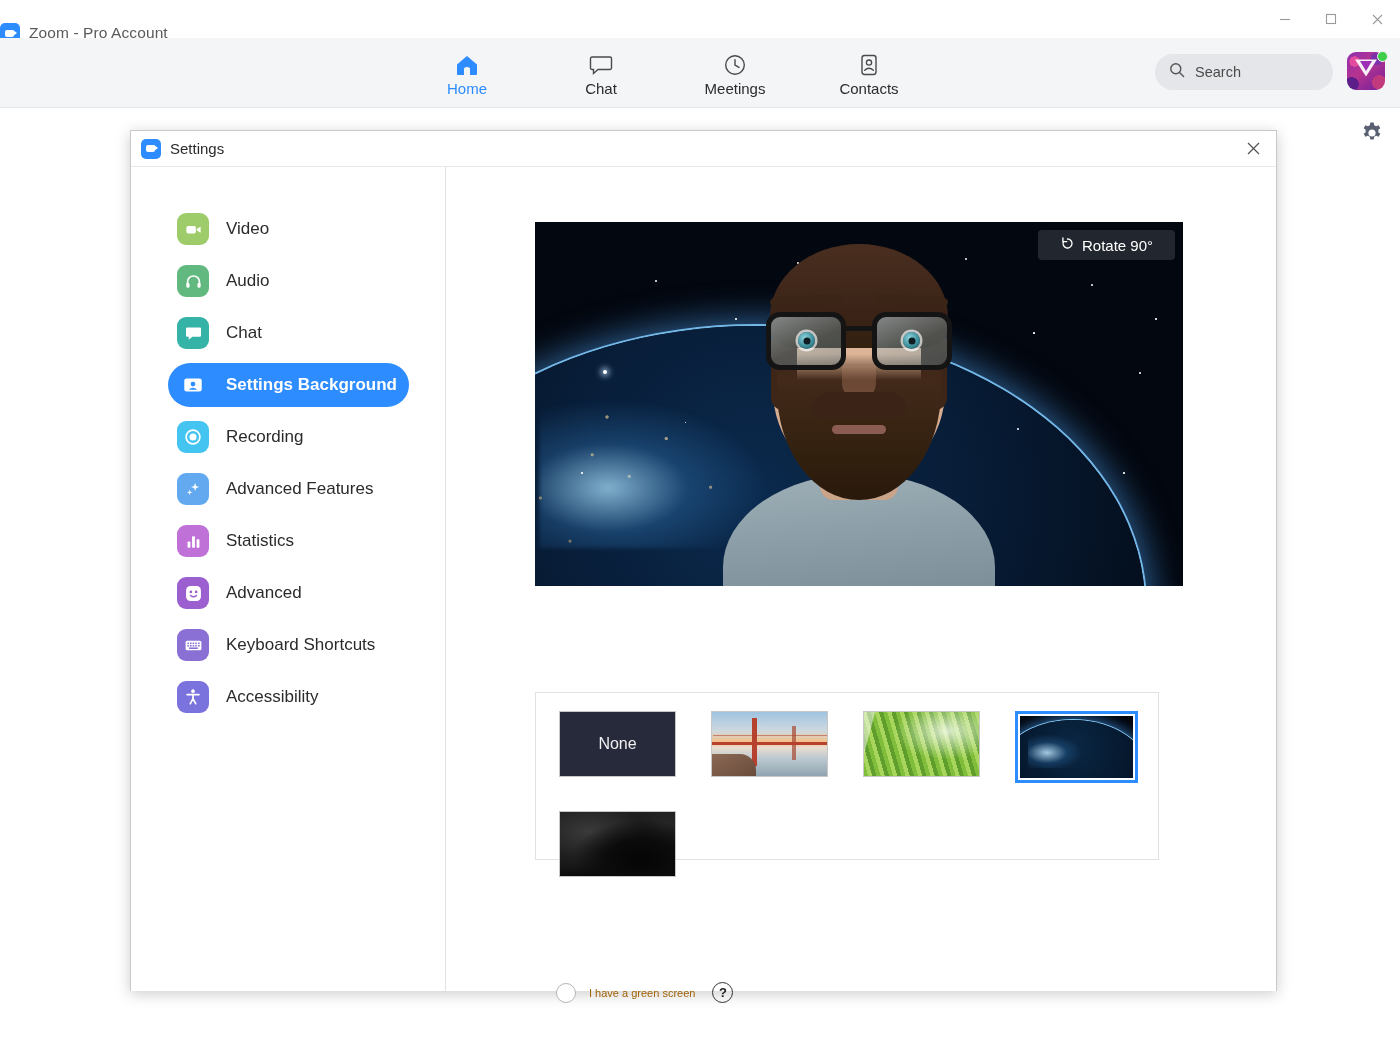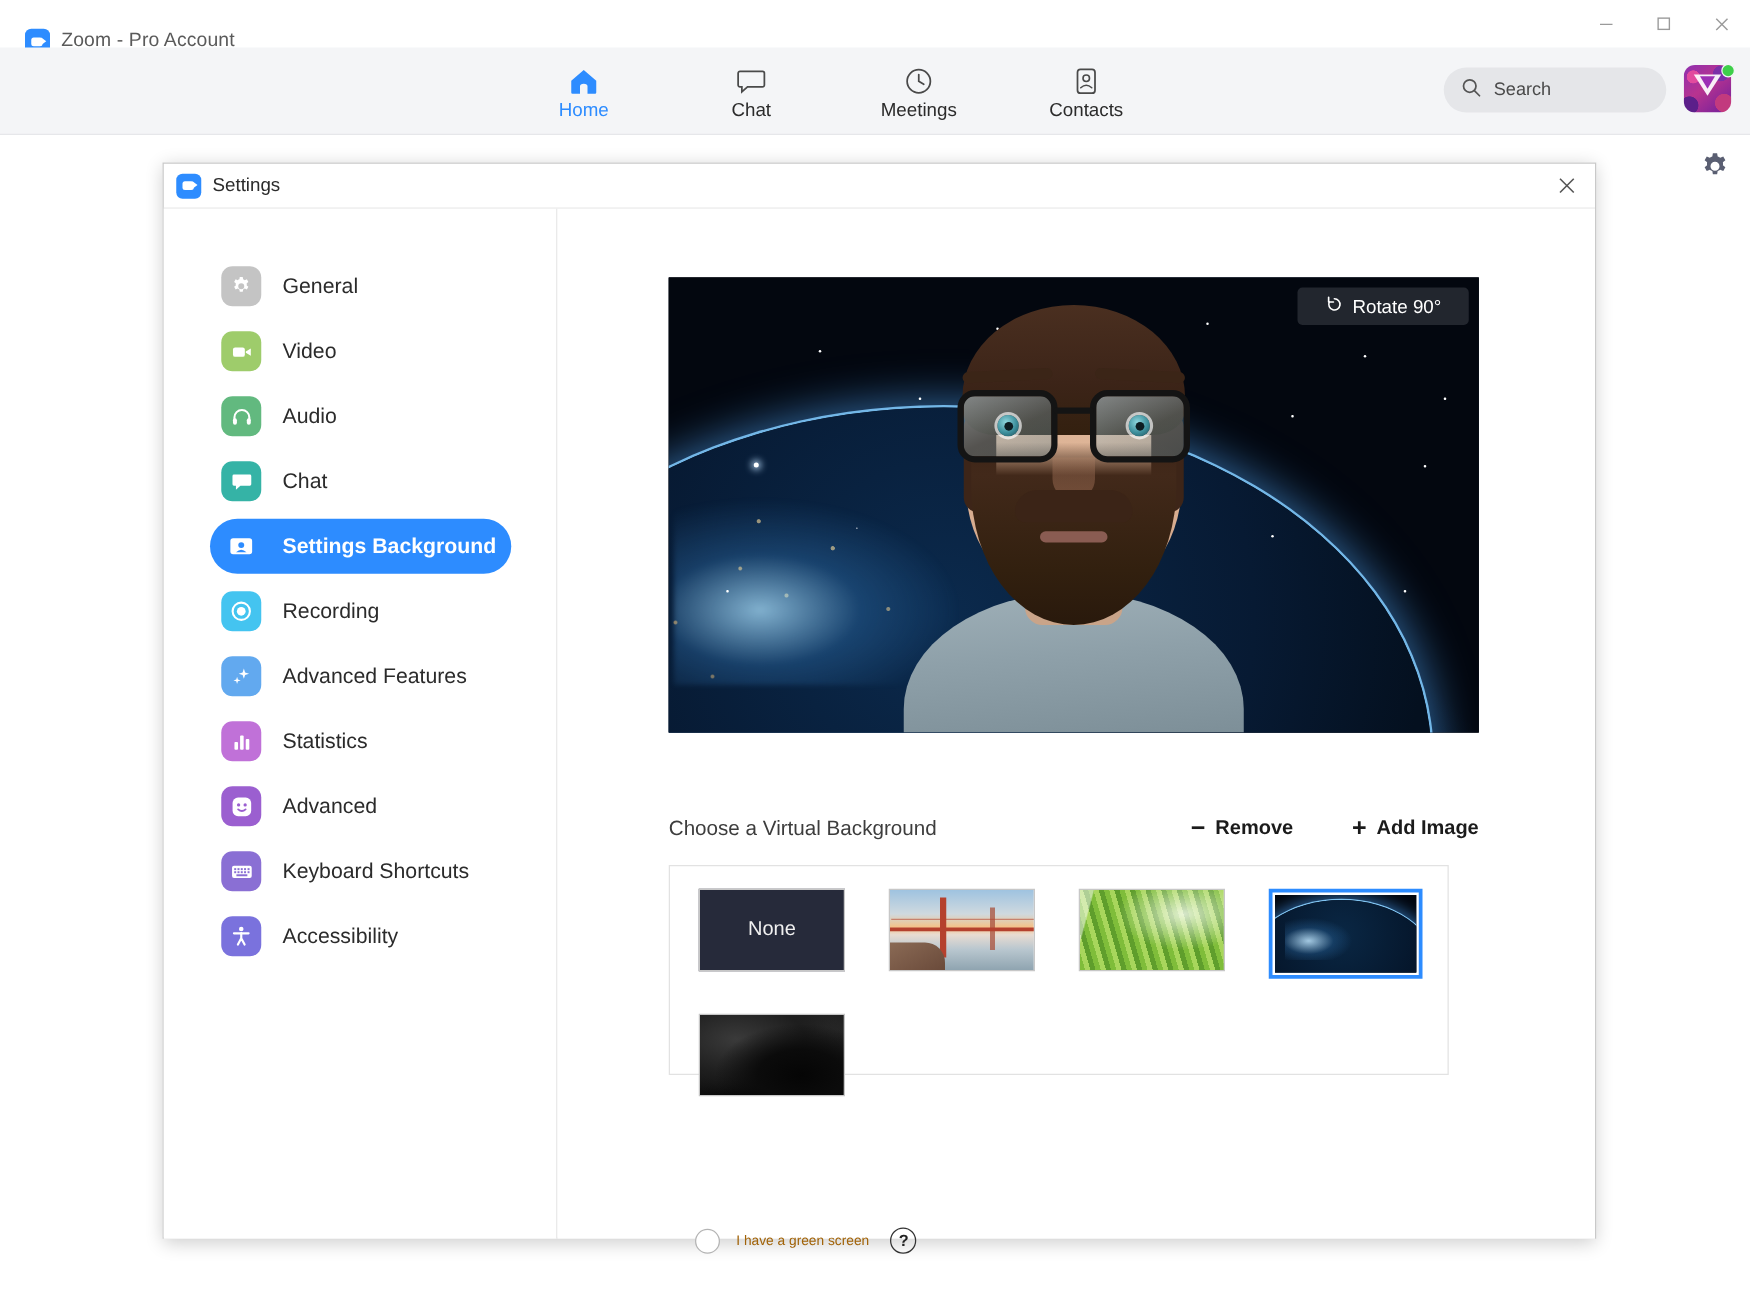--- a/index.html
+++ b/index.html
@@ -10,21 +10,21 @@
     font-family: "Liberation Sans", sans-serif;
     overflow: hidden;
   }
 
   
   .titlebar {
     position: absolute; left: 0; top: 0; width: 1400px; height: 38px;
     background: #ffffff;
     display: flex; align-items: center;
   }
-  .titlebar-left { display: flex; align-items: center; gap: 9px; padding-left: 20px; margin-top: 28px; }
+  .titlebar-left { display: flex; align-items: center; gap: 9px; padding-left: 0; margin-top: 28px; }
   .zoom-logo {
     width: 20px; height: 20px; border-radius: 5px;
     background: #2D8CFF; position: relative;
     display: flex; align-items: center; justify-content: center;
   }
   .zoom-logo::before {
     content: ""; width: 9px; height: 7px; background: #fff;
     border-radius: 2px; position: relative; left: -1px;
   }
   .zoom-logo::after {
@@ -485,28 +485,20 @@
         <line x1="3" y1="3" x2="14" y2="14" stroke="currentColor" stroke-width="1.3"></line>
         <line x1="14" y1="3" x2="3" y2="14" stroke="currentColor" stroke-width="1.3"></line>
       </svg>
     </div>
   </div>
 
   <div class="dialog-body">
 
     <div class="settings-sidebar">
 
-      <div class="side-item">
-        <div class="side-ico" style="background:#c4c4c4">
-          <svg width="18" height="18" viewBox="0 0 24 24">
-              <path d="M12 8.8a3.2 3.2 0 1 0 0 6.4 3.2 3.2 0 0 0 0-6.4Zm-1.6-6.6h3.2l.4 2.4q1 .34 1.8.93l2.2-.9 1.6 2.75-1.8 1.5q.1.5.1 1.12t-.1 1.12l1.8 1.5-1.6 2.75-2.2-.9q-.8.6-1.8.93l-.4 2.4h-3.2l-.4-2.4q-1-.34-1.8-.93l-2.2.9-1.6-2.75 1.8-1.5q-.1-.5-.1-1.12t.1-1.12l-1.8-1.5 1.6-2.75 2.2.9q.8-.6 1.8-.93Z" fill="#fff" fill-rule="evenodd"></path>
-            </svg>
-        </div>
-        <div class="side-label">General</div>
-      </div>
 
       <div class="side-item">
         <div class="side-ico" style="background:#9ecc6b">
           <svg width="19" height="19" viewBox="0 0 24 24">
               <rect x="3" y="7.5" width="12" height="9.5" rx="2.2" fill="#fff"></rect>
               <path d="M16 11.5 L21 8.5 V16 L16 13 Z" fill="#fff"></path>
             </svg>
         </div>
         <div class="side-label">Video</div>
       </div>
@@ -675,33 +667,20 @@
           <span>
             <svg width="15" height="15" viewBox="0 0 16 16">
               <path d="M8 3.2a4.8 4.8 0 1 1-4.35 2.8" fill="none" stroke="#fff" stroke-width="1.4" stroke-linecap="round"></path>
               <path d="M3.1 1.9 V6 H7.2" fill="none" stroke="#fff" stroke-width="1.4" stroke-linecap="round" stroke-linejoin="round"></path>
             </svg>
           </span>
           <span>Rotate 90°</span>
         </div>
       </div>
 
-      <div class="choose-row">
-        <div class="choose-label">Choose a Virtual Background</div>
-        <div class="bg-actions">
-          <div class="bg-action">
-            <span class="sign">−</span>
-            <span>Remove</span>
-          </div>
-          <div class="bg-action">
-            <span class="sign">+</span>
-            <span>Add Image</span>
-          </div>
-        </div>
-      </div>
 
       <div class="thumbs-panel">
         <div class="thumb-row">
 
           <div class="thumb thumb-none">
             <span>None</span>
           </div>
 
           <div class="thumb thumb-bridge">
             <span class="bridge-tower2"></span>

